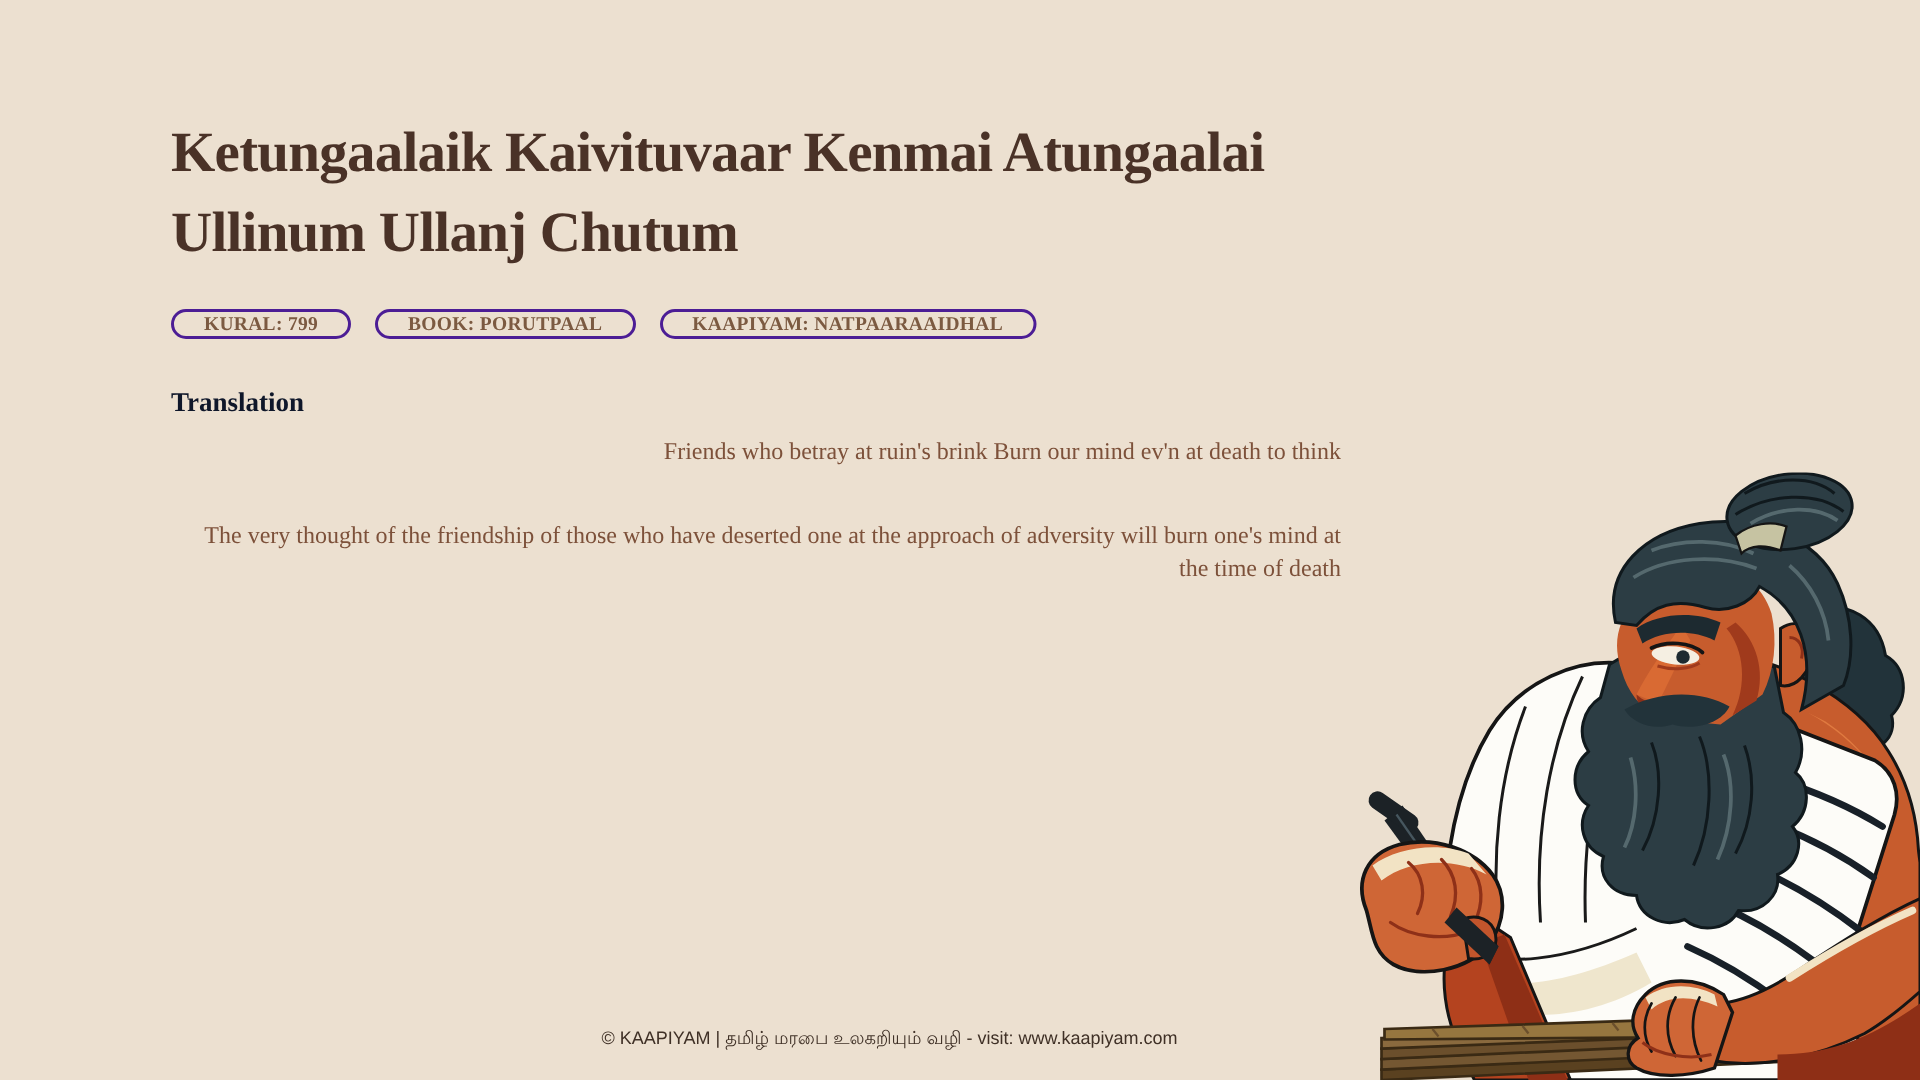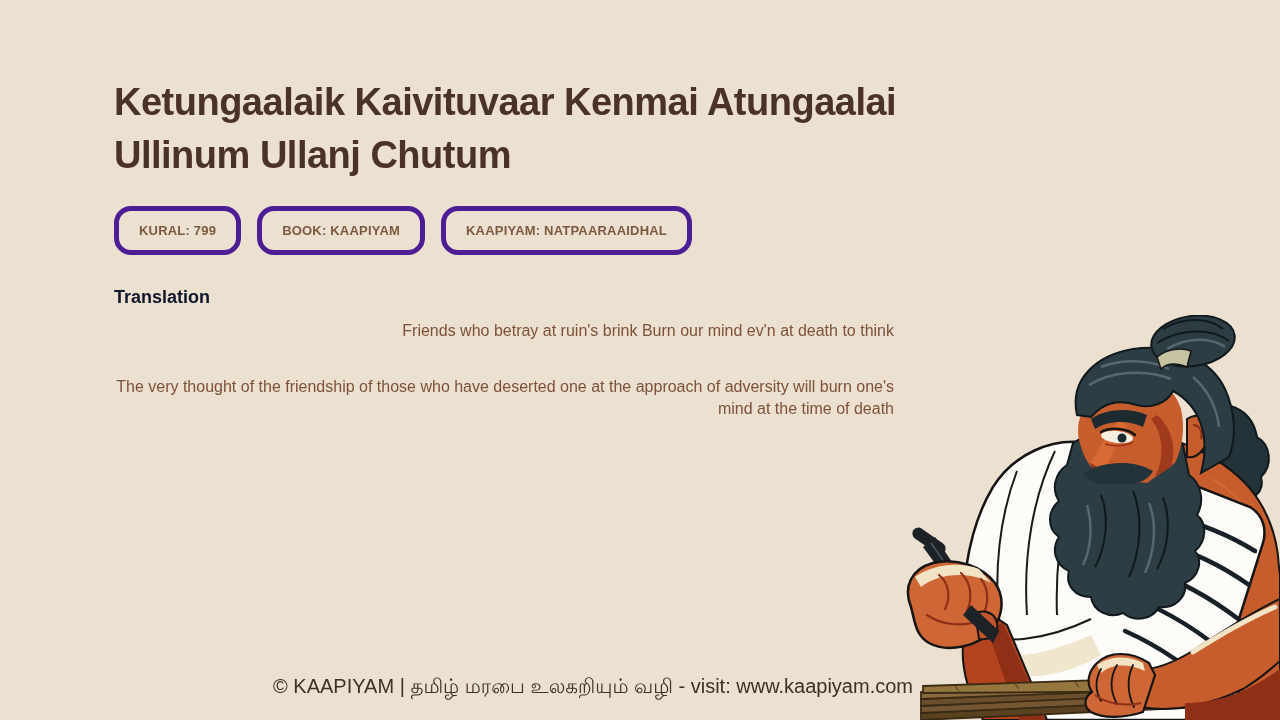--- a/index.html
+++ b/index.html
@@ -3,59 +3,59 @@
 <meta charset="utf-8">
 <style>
   html,body{margin:0;padding:0;}
   body{
     width:1280px;height:720px;
     background:#ece0d0;
     font-family:"Liberation Sans", sans-serif;
     position:relative;overflow:hidden;
     color:#4a3227;
   }
-  .content{position:absolute;left:114px;top:70px;width:840px;}
+  .content{position:absolute;left:114px;top:70px;width:840px;font-family:Liberation Serif, serif;}
   .page-title{
     margin:6px 0 24px 0;
     font-size:38px;line-height:53px;font-weight:700;
     letter-spacing:-0.5px;color:#4a3227;
   }
   .badges{display:flex;gap:16px;margin:0 0 32px 0;}
   .badge{
-    border:5px solid #4c1d95;border-radius:17px;
-    padding:12px 20px;
+    border:2px solid #4c1d95;border-radius:17px;
+    padding:0 20px;
     font-size:13px;font-weight:700;letter-spacing:0.2px;
     color:#7c5a41;white-space:nowrap;
   }
   .section{margin-bottom:34px;}
   .section h2{
     margin:0 0 12px 0;
     font-size:18px;font-weight:700;color:#0f172a;
   }
   .section p{
     margin:0;max-width:780px;
     font-size:16px;line-height:22px;color:#7d513a;text-align:right;
   }
   .footer{
     position:absolute;bottom:20px;left:0;width:1186px;
     text-align:center;
-    font-size:20px;color:#3f3026;
+    font-size:12px;color:#3f3026;
   }
   .illustration{position:absolute;right:0;bottom:0;width:375px;height:405px;}
   .illustration svg{display:block;}
 </style>
 </head>
 <body>
 
 <div class="content">
   <h1 class="page-title"><span>Ketungaalaik Kaivituvaar Kenmai Atungaalai</span><br><span>Ullinum Ullanj Chutum</span></h1>
 
   <div class="badges">
     <div class="badge">KURAL: 799</div>
-    <div class="badge">BOOK: KAAPIYAM</div>
+    <div class="badge">BOOK: PORUTPAAL</div>
     <div class="badge">KAAPIYAM: NATPAARAAIDHAL</div>
   </div>
 
   <div class="section">
     <h2>Translation</h2>
     <p>Friends who betray at ruin's brink Burn our mind ev'n at death to think</p>
   </div>
 
   <div class="section">
     <p>The very thought of the friendship of those who have deserted one at the approach of adversity will burn one's mind at the time of death</p>

